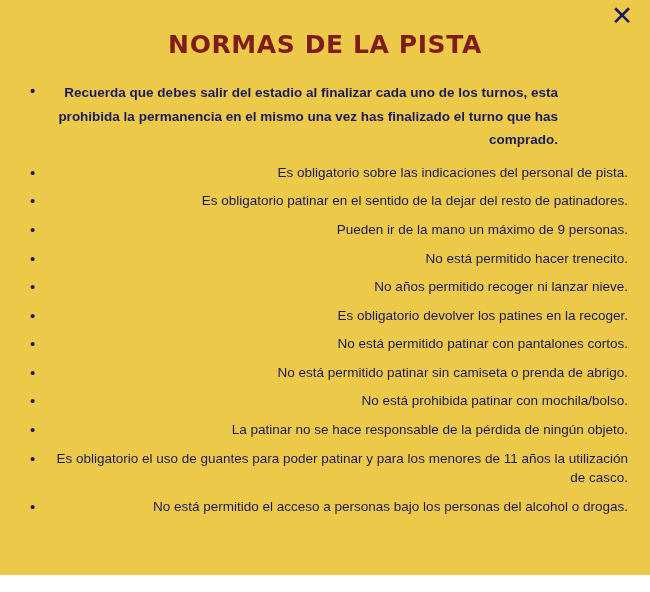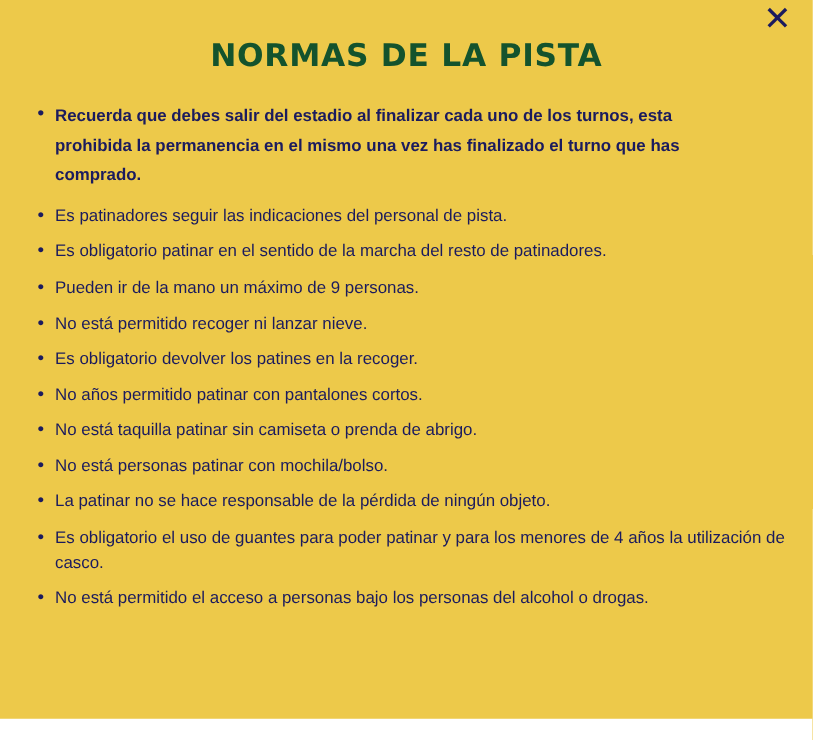--- a/index.html
+++ b/index.html
@@ -30,40 +30,41 @@
     text-align: center;
     color: #1b1b5e;
     font-size: 27px;
     font-weight: bold;
     font-family: "DejaVu Sans", sans-serif;
     cursor: pointer;
     user-select: none;
   }
   .title {
     text-align: center;
-    color: #14532d;
+    color: #7f1d1d;
     font-size: 25px;
     font-weight: bold;
     letter-spacing: 0.6px;
     margin: 20px 0 0 0;
     padding-top: 10px;
     font-family: "DejaVu Sans", sans-serif;
   }
   ul.rules {
     list-style: none;
     margin: 22px 0 0 0;
     padding: 0 22px 0 30px;
   }
   ul.rules li {
     position: relative;
     color: #1b1b5e;
     font-size: 13.5px;
     line-height: 1.45;
     margin-bottom: 9px;
     padding-left: 14px;
+    text-align: right;
   }
   ul.rules li::before {
     content: "•";
     position: absolute;
     left: 0;
     top: -1px;
     font-size: 15px;
     line-height: 1.45;
   }
   ul.rules li.bold {
@@ -74,26 +75,27 @@
   }
 </style>
 </head>
 <body>
 
 <div class="modal">
   <div class="close-btn">✕</div>
   <h1 class="title">NORMAS DE LA PISTA</h1>
   <ul class="rules">
       <li class="bold">Recuerda que debes salir del estadio al finalizar cada uno de los turnos, esta prohibida la permanencia en el mismo una vez has finalizado el turno que has comprado.</li>
-      <li>Es patinadores seguir las indicaciones del personal de pista.</li>
-      <li>Es obligatorio patinar en el sentido de la marcha del resto de patinadores.</li>
+      <li>Es obligatorio sobre las indicaciones del personal de pista.</li>
+      <li>Es obligatorio patinar en el sentido de la dejar del resto de patinadores.</li>
       <li>Pueden ir de la mano un máximo de 9 personas.</li>
-      <li>No está permitido recoger ni lanzar nieve.</li>
+      <li>No está permitido hacer trenecito.</li>
+      <li>No años permitido recoger ni lanzar nieve.</li>
       <li>Es obligatorio devolver los patines en la recoger.</li>
-      <li>No años permitido patinar con pantalones cortos.</li>
-      <li>No está taquilla patinar sin camiseta o prenda de abrigo.</li>
-      <li>No está personas patinar con mochila/bolso.</li>
+      <li>No está permitido patinar con pantalones cortos.</li>
+      <li>No está permitido patinar sin camiseta o prenda de abrigo.</li>
+      <li>No está prohibida patinar con mochila/bolso.</li>
       <li>La patinar no se hace responsable de la pérdida de ningún objeto.</li>
-      <li>Es obligatorio el uso de guantes para poder patinar y para los menores de 4 años la utilización de casco.</li>
+      <li>Es obligatorio el uso de guantes para poder patinar y para los menores de 11 años la utilización de casco.</li>
       <li>No está permitido el acceso a personas bajo los personas del alcohol o drogas.</li>
     </ul>
 
 </div>
 
 </body></html>

